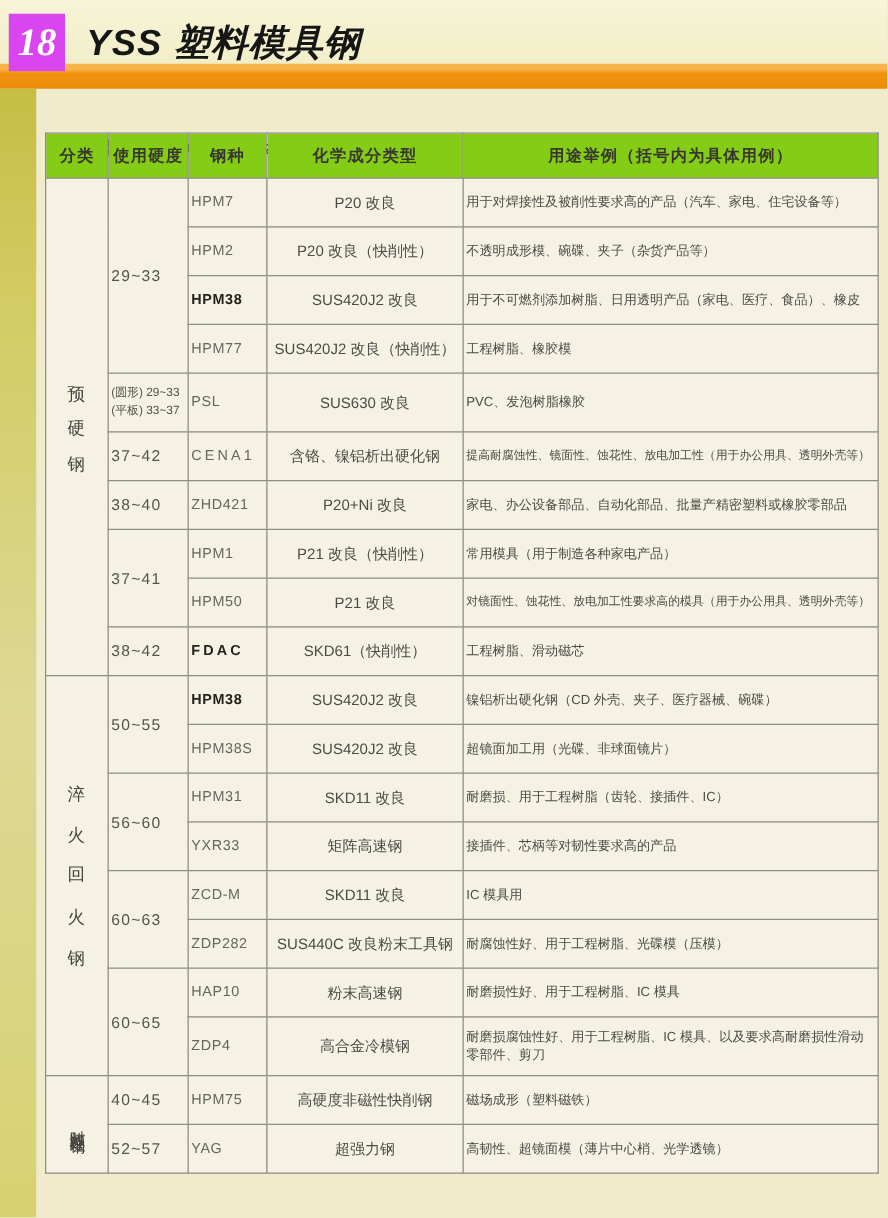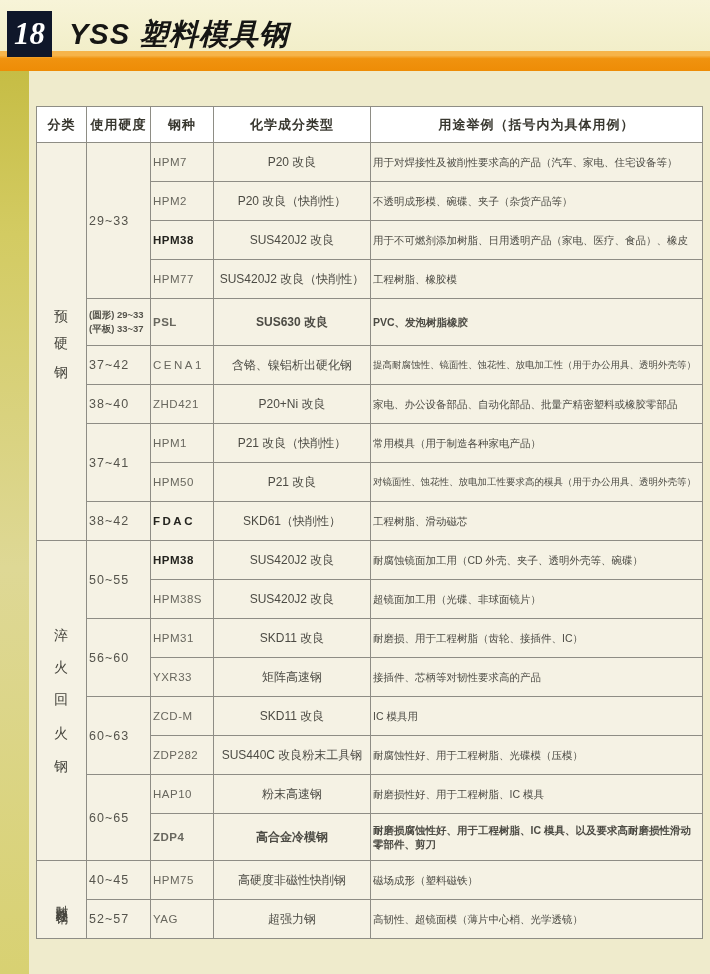--- a/index.html
+++ b/index.html
@@ -13,21 +13,21 @@
   .header-band{
     position:absolute;left:0;top:0;width:710px;height:52px;
     background:linear-gradient(180deg,#f7f4d8 0%,#f2eec9 100%);
   }
   .accent-bar{
     position:absolute;left:0;top:51px;width:710px;height:20px;
     background:linear-gradient(180deg,#f6b44a 0%,#f6b44a 22%,#f0930f 38%,#ee8c06 100%);
   }
   .page-num-box{
     position:absolute;left:7px;top:11px;width:45px;height:46px;
-    background:#0f172a;color:#fff;
+    background:#d946ef;color:#fff;
     display:flex;align-items:center;justify-content:center;
     font-family:"Liberation Serif","DejaVu Serif",serif;
     font-style:italic;font-weight:bold;font-size:31px;
   }
   .main-title{
     position:absolute;left:69px;top:15px;
     font-style:italic;font-weight:bold;font-size:29px;color:#161614;
     letter-spacing:1px;white-space:nowrap;text-align:right;
   }
   .left-strip{
@@ -43,25 +43,25 @@
   
   table.steel{
     position:absolute;left:36px;top:106px;width:666px;
     border-collapse:collapse;table-layout:fixed;
   }
   table.steel th,table.steel td{
     border:1px solid #8e8d85;background:#f5f2e4;
     padding:0 2px;overflow:hidden;
   }
   table.steel th{
-    background:#ffffff;font-size:13px;font-weight:bold;color:#38372f;
+    background:#84cc16;font-size:13px;font-weight:bold;color:#38372f;
     height:35px;text-align:center;letter-spacing:1px;font-family:Liberation Serif, serif;
   }
   tr.r{height:39px;}
-  tr.r-tall{height:47px;font-weight:bold;}
+  tr.r-tall{height:47px;}
   td.cat{text-align:center;vertical-align:middle;}
   .vert{
     writing-mode:vertical-rl;text-orientation:upright;
     display:inline-block;font-size:14px;color:#45443c;
   }
   .vert.sp-wide{letter-spacing:28px;}
   .vert.sp-mid{letter-spacing:33px;}
   .vert.sp-tight{letter-spacing:2px;font-size:12.5px;}
   td.hard{
     text-align:left;font-size:12.5px;color:#55544c;letter-spacing:1px;
@@ -166,21 +166,21 @@
       <td class="hard">38~42</td>
       <td class="grade gb gsp">FDAC</td>
       <td class="comp">SKD61（快削性）</td>
       <td class="usage">工程树脂、滑动磁芯</td>
     </tr>
     <tr class="r">
       <td class="cat" rowspan="8"><span class="vert sp-mid">淬火回火钢</span></td>
       <td class="hard" rowspan="2">50~55</td>
       <td class="grade gb">HPM38</td>
       <td class="comp">SUS420J2 改良</td>
-      <td class="usage">耐腐蚀镜面加工用（CD 外壳、夹子、透明外壳等、碗碟）</td>
+      <td class="usage">镍铝析出硬化钢（CD 外壳、夹子、医疗器械、碗碟）</td>
     </tr>
     <tr class="r">
       <td class="grade">HPM38S</td>
       <td class="comp">SUS420J2 改良</td>
       <td class="usage">超镜面加工用（光碟、非球面镜片）</td>
     </tr>
     <tr class="r">
       <td class="hard" rowspan="2">56~60</td>
       <td class="grade">HPM31</td>
       <td class="comp">SKD11 改良</td>

